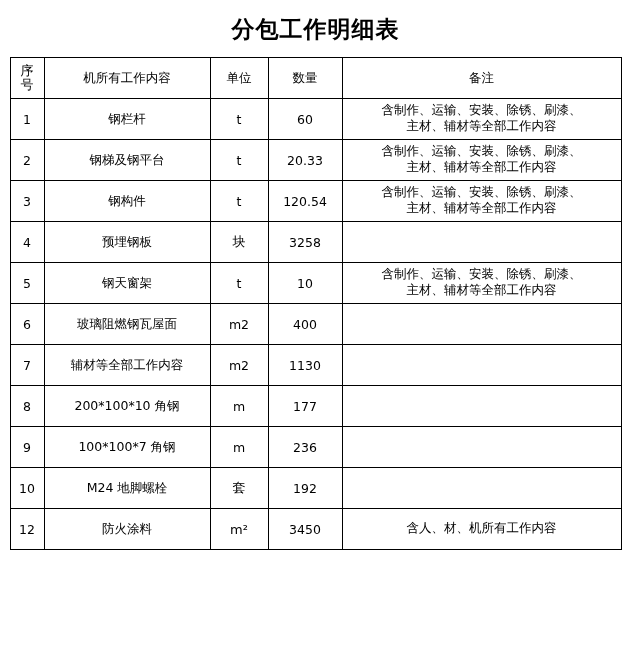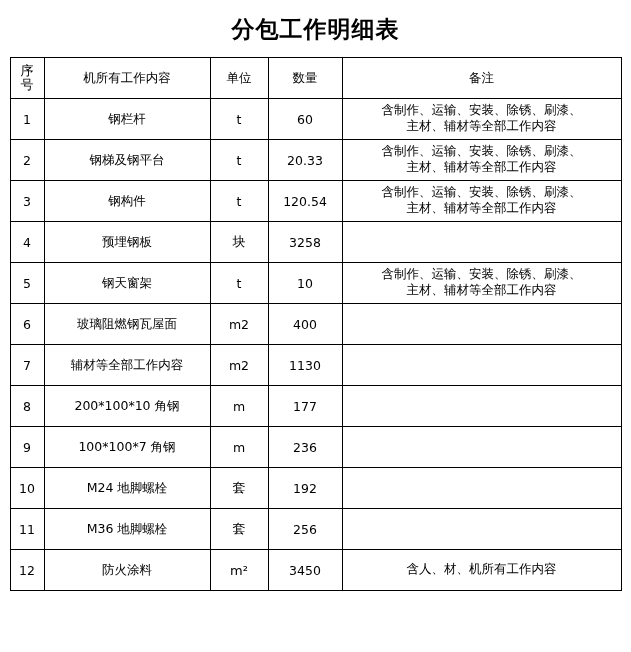--- a/index.html
+++ b/index.html
@@ -184,27 +184,20 @@
           <td class="cell-note"></td>
         </tr>
         <tr>
           <td>10</td>
           <td class="cell-name">M24 地脚螺栓</td>
           <td class="cell-unit cjk">套</td>
           <td class="cell-qty">192</td>
           <td class="cell-note"></td>
         </tr>
         <tr>
-          <td>11</td>
-          <td class="cell-name">M36 地脚螺栓</td>
-          <td class="cell-unit cjk">套</td>
-          <td class="cell-qty">256</td>
-          <td class="cell-note"></td>
-        </tr>
-        <tr>
           <td>12</td>
           <td class="cell-name">防火涂料</td>
           <td class="cell-unit cjk">m²</td>
           <td class="cell-qty">3450</td>
           <td class="cell-note note-single">
             <span class="note-line">含人、材、机所有工作内容</span>
           </td>
         </tr>
       </tbody>
   </table>

